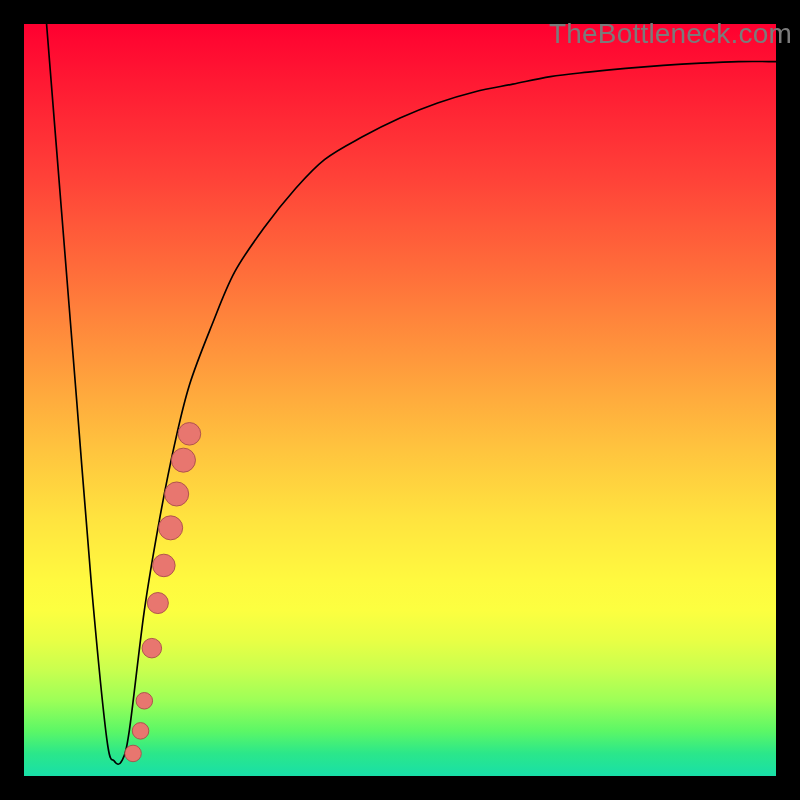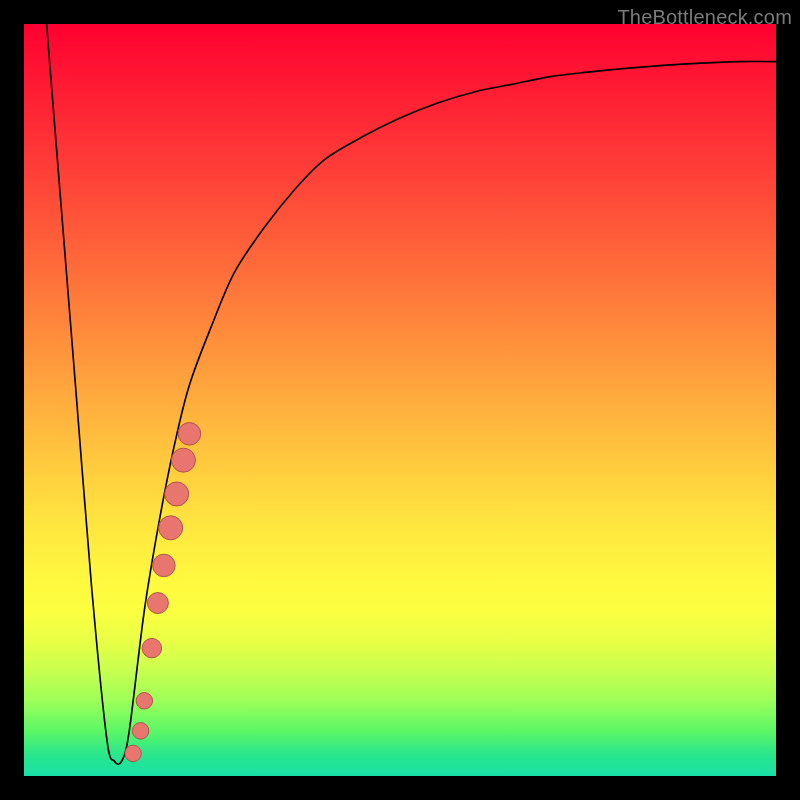--- a/index.html
+++ b/index.html
@@ -46,24 +46,24 @@
   .overlay-svg {
     position: absolute;
     left: 24px;
     top: 24px;
     width: 752px;
     height: 752px;
     pointer-events: none;
   }
   .watermark {
     position: absolute;
-    top: 6px;
+    top: 18px;
     right: 8px;
     color: #7b7b7b;
-    font-size: 20px;
+    font-size: 28px;
     font-weight: 500;
     letter-spacing: 0.2px;
   }
 </style>
 </head>
 <body>
 
 <div class="frame">
   <div class="plot-area"></div>
 

